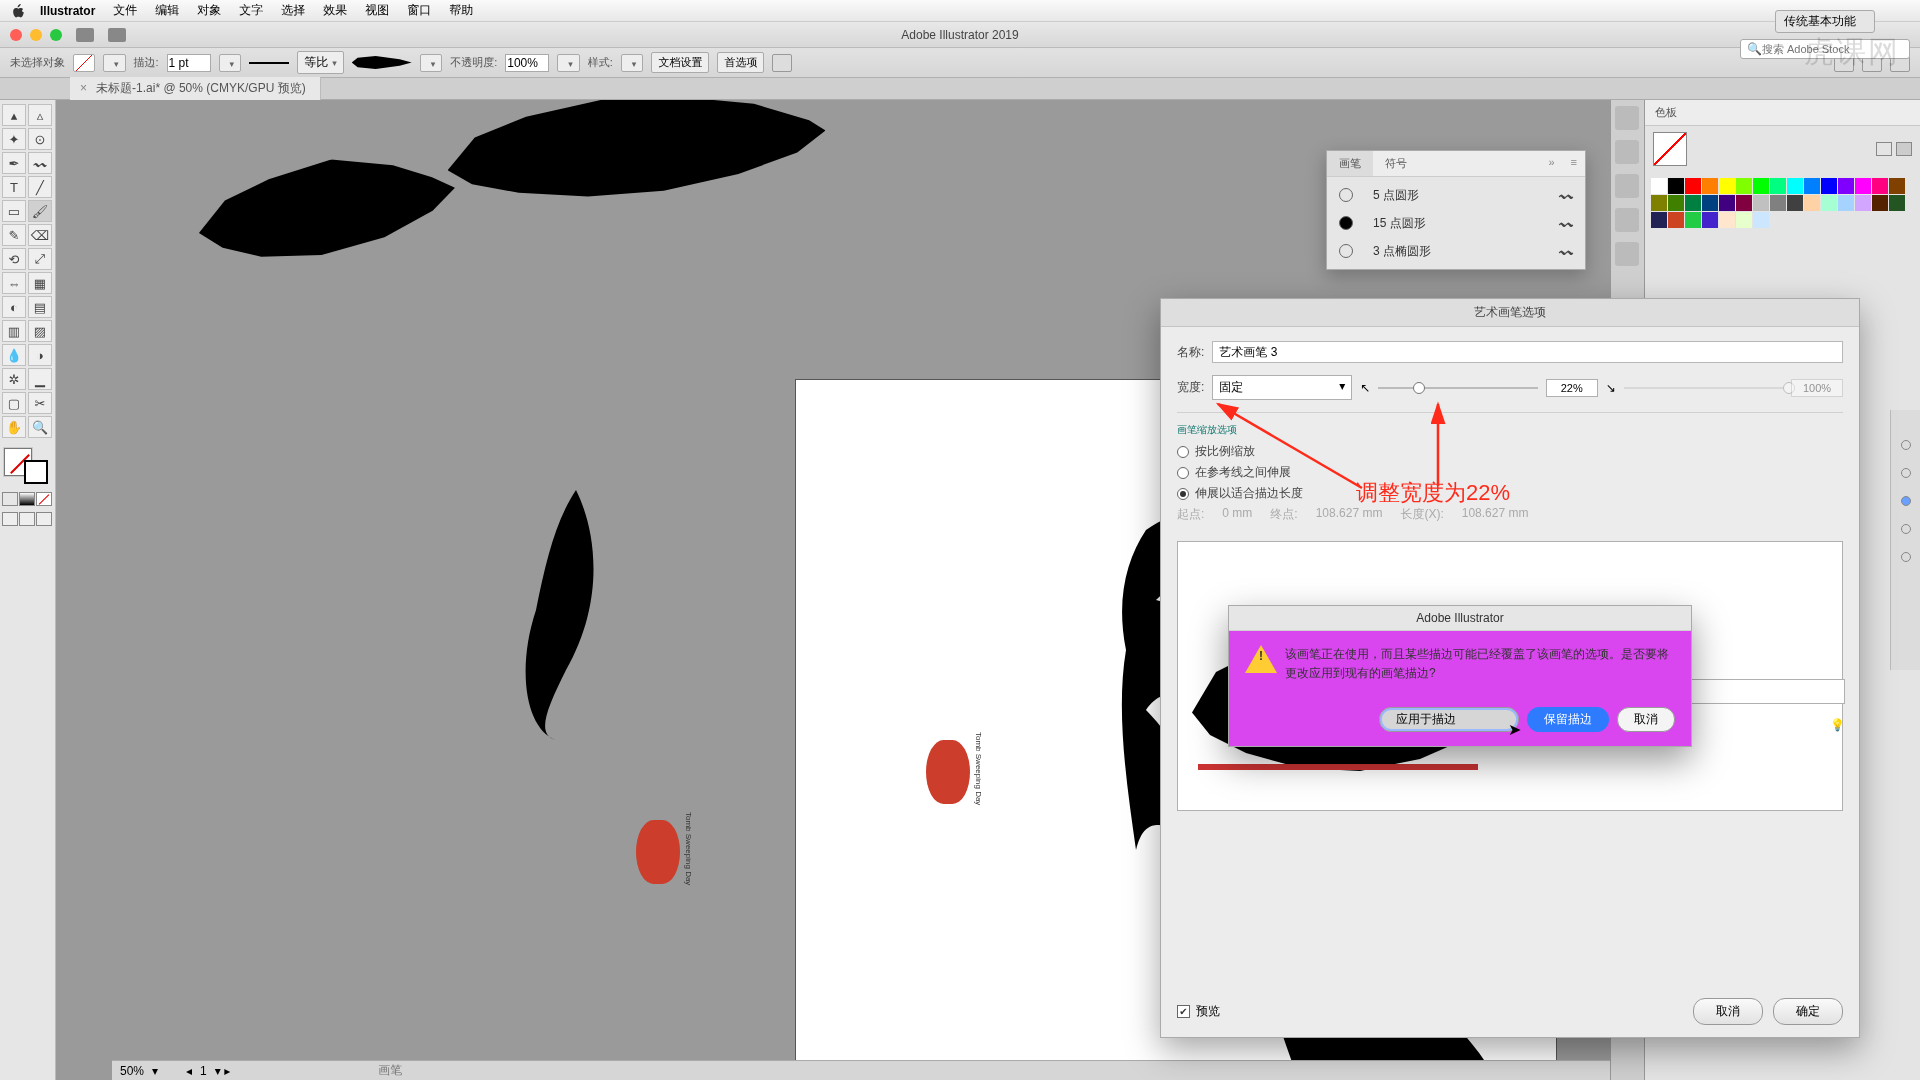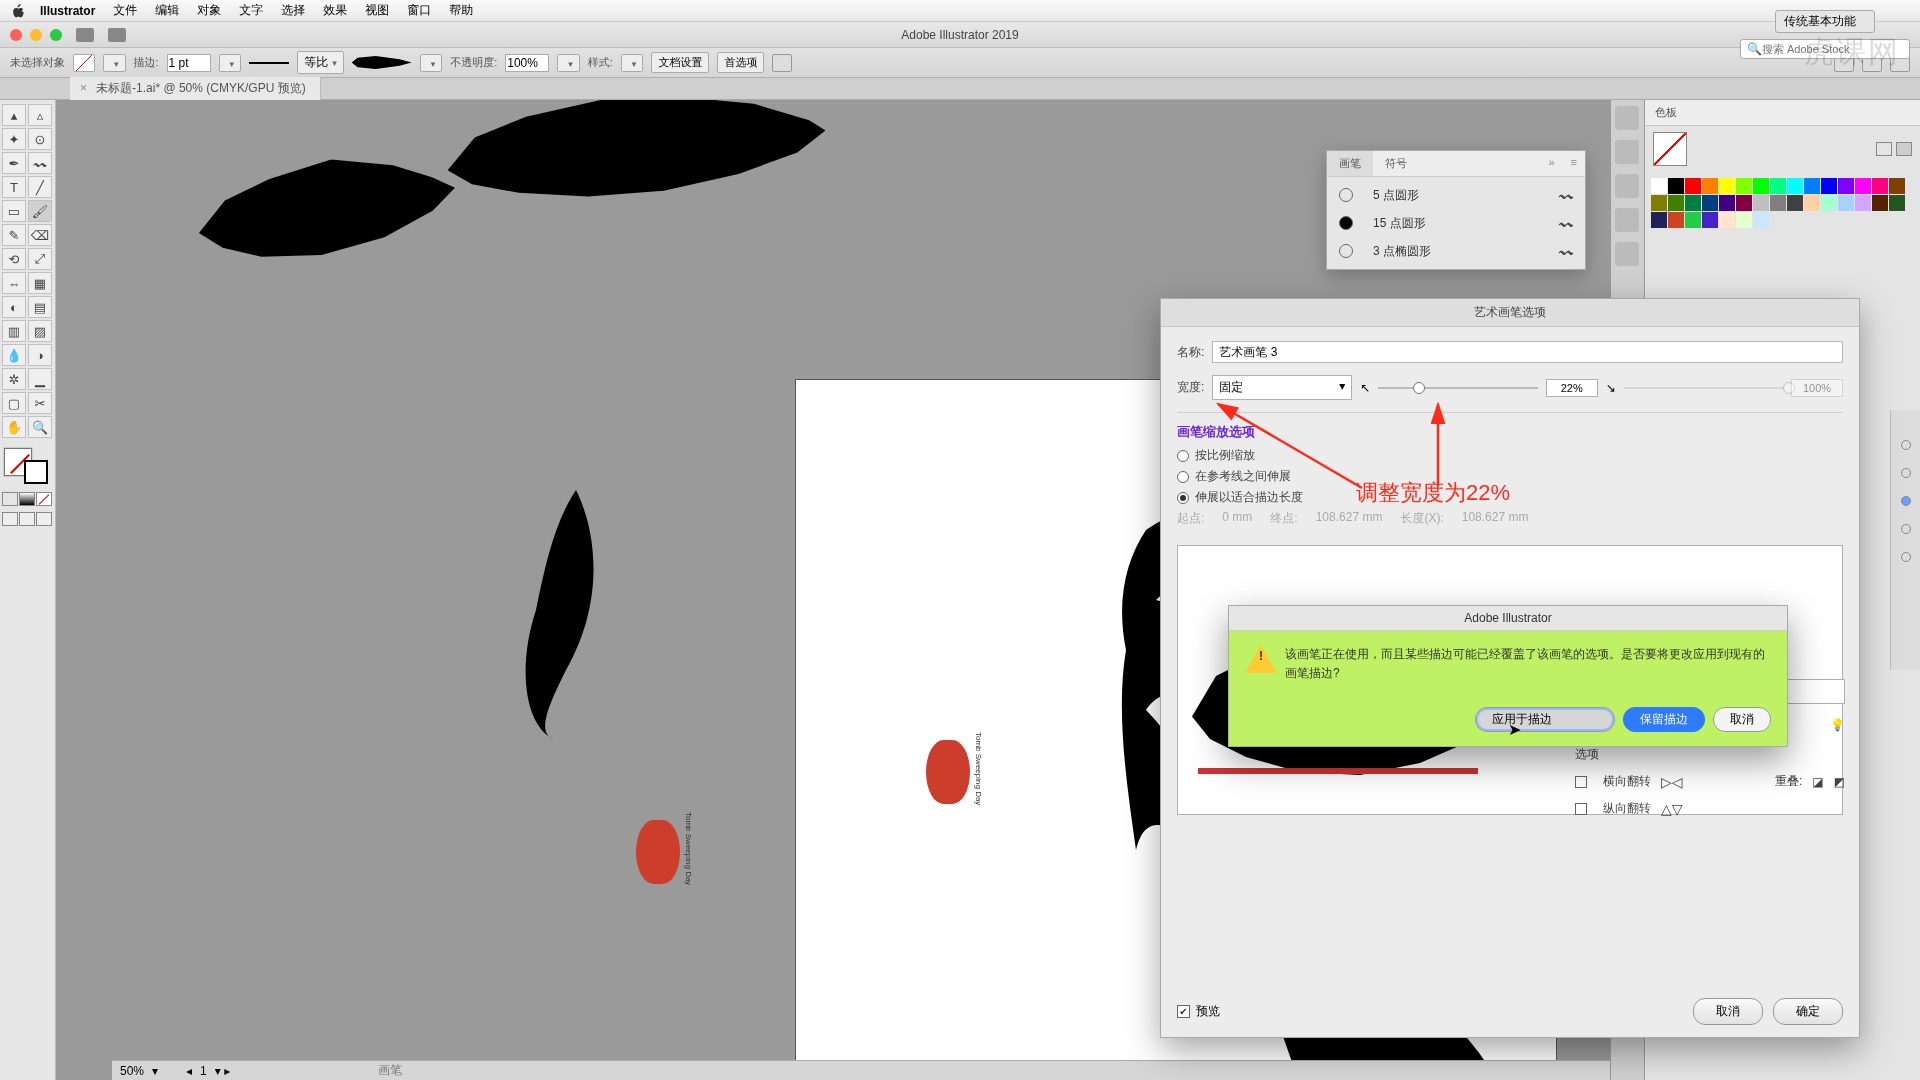--- a/index.html
+++ b/index.html
@@ -101,21 +101,21 @@
 .artdlg .body { padding:14px 16px; display:flex; flex-direction:column; gap:12px; }
 .frow { display:flex; align-items:center; gap:8px; }
 .frow label{ font-size:12px; color:#444; }
 .tin { flex:1; border:1px solid #b8b8b8; background:#fff; padding:3px 6px; font-size:12px; }
 .sel { border:1px solid #b0b0b0; background:#fff; padding:3px 6px; font-size:12px; width:140px; display:flex; justify-content:space-between; }
 .slider { flex:1; display:flex; align-items:center; gap:6px; position:relative; }
 .slider .track{ height:2px; background:#bbb; flex:1; position:relative; }
 .slider .thumb{ width:12px; height:12px; background:#fff; border:1px solid #777; border-radius:50%; position:absolute; top:-5px; }
 .pctbox{ width:52px; border:1px solid #b0b0b0; background:#fff; padding:2px 4px; text-align:center; font-size:11px; }
 .group { border-top:1px solid #d0d0d0; padding-top:10px; }
-.group h4{ font-size:13px; color:#6d28d9; font-weight:bold; margin-bottom:6px; }
+.group h4{ font-size:10px; color:#0f766e; font-weight:normal; margin-bottom:6px; }
 .radio{ display:flex; align-items:center; gap:6px; margin:4px 0; font-size:12px; color:#444; } .radio .r{ width:12px;height:12px;border:1px solid #666;border-radius:50%; background:#fff;} .radio .r.on::after{content:"";display:block;width:6px;height:6px;background:#333;border-radius:50%;margin:2px;}
 .dimrow{ display:flex; gap:18px; color:#aaa; font-size:11px; margin-top:4px;}
 .preview { border:1px solid #b0b0b0; background:#fff; height:270px; margin-top:6px; position:relative; }
 .preview .pv-stroke{ position:absolute; left:14px; bottom:30px; width:300px; height:150px; background:#000; clip-path: polygon(0 55%,8% 28%,22% 14%,42% 6%,62% 10%,82% 24%,96% 44%,100% 55%,92% 72%,76% 86%,56% 94%,36% 92%,18% 82%,6% 70%); }
 .preview .pv-stroke2{ position:absolute; left:20px; bottom:40px; width:280px; height:6px; background:#c33; }
 .footer { position:absolute; bottom:12px; left:16px; right:16px; display:flex; align-items:center; }
 .footer .chk{ width:13px;height:13px;border:1px solid #666;background:#fff;margin-right:6px; display:inline-flex;align-items:center;justify-content:center;}
 .footer .chk.on::after{content:"✔";font-size:10px;color:#333;}
 .btn { border:1px solid #999; background:linear-gradient(#fafafa,#e2e2e2); padding:4px 22px; border-radius:12px; font-size:12px; cursor:default;}
 .footer .btns{ margin-left:auto; display:flex; gap:10px;}
@@ -125,21 +125,21 @@
 .sidepanel .prow{ display:flex; align-items:center; gap:10px; margin:10px 0; font-size:12px;}
 .sidepanel select, .sidepanel .ddf { border:1px solid #b0b0b0; background:#fff; padding:3px 6px; flex:1;}
 .sidepanel .colorbox{ width:22px; height:22px; background:#000; border:1px solid #555;}
 .sidepanel .eyed { width:18px;height:18px; }
 .sidepanel .optgrp{ margin-top:8px;}
 .sidepanel .ck{ width:12px;height:12px;border:1px solid #666;margin-right:6px;}
 .sidepanel .arrowicon{ font-size:14px; }
 .bulb{ margin-left:auto; }
 
 
-.alert { position:absolute; left:1228px; top:605px; width:560px; background:#bef264; border:1px solid #aaa; box-shadow:0 14px 34px rgba(0,0,0,.4); }
+.alert { position:absolute; left:1228px; top:605px; width:464px; background:#d946ef; border:1px solid #aaa; box-shadow:0 14px 34px rgba(0,0,0,.4); }
 .alert .atitle{ text-align:center; padding:5px; font-size:12px; color:#333; border-bottom:1px solid #d0d0d0; background:#e6e6e6;}
 .alert .abody{ padding:14px 16px; display:flex; gap:8px; }
 .alert .warn{ width:32px; height:28px; background:#ffcc33; clip-path: polygon(50% 0,100% 100%,0 100%); position:relative;}
 .alert .warn::after{content:"!";position:absolute;left:0;right:0;top:4px;text-align:center;font-weight:bold;color:#333;}
 .alert .msg{ flex:1; font-size:12px; line-height:1.6; color:#333;}
 .alert .abuttons{ display:flex; justify-content:flex-end; gap:8px; padding:10px 16px 14px;}
 .alert .bt{ border:1px solid #999; background:#f4f4f4; padding:3px 16px; border-radius:12px; font-size:12px; }
 .alert .bt.primary{ background:#2f7bff; color:#fff; border-color:#2f7bff;}
 .alert .bt.sel{ background:#d6d6d6; box-shadow: inset 0 0 0 2px #9bb7ff; }
 .cursor { position:absolute; left:1508px; top:720px; font-size:16px; color:#000; pointer-events:none;}
@@ -483,36 +483,20 @@
     <div class="prow">
       <span>方法:</span>
       <div class="ddf"><span>色相转换</span> ▾</div>
     </div>
     <div class="prow">
       <span>主色:</span>
       <span class="eyed">💉</span>
       <div class="colorbox"></div>
       <span class="bulb">💡</span>
     </div>
-    <div class="optgrp">
-      <div style="font-size:12px;margin-bottom:6px;">选项</div>
-      <div class="prow">
-          <div class="ck"></div>
-          <span>横向翻转</span>
-          <span class="arrowicon"> ▷◁</span>
-        <span style="margin-left:auto">重叠:</span>
-        <span>◪</span>
-        <span>◩</span>
-      </div>
-      <div class="prow">
-          <div class="ck"></div>
-          <span>纵向翻转</span>
-          <span class="arrowicon"> △▽</span>
-        </div>
-    </div>
   </div>
 
   <div class="footer">
     <span class="chk on"></span>
     <span>预览</span>
     <div class="btns">
       <div class="btn">取消</div>
       <div class="btn">确定</div>
     </div>
   </div>

